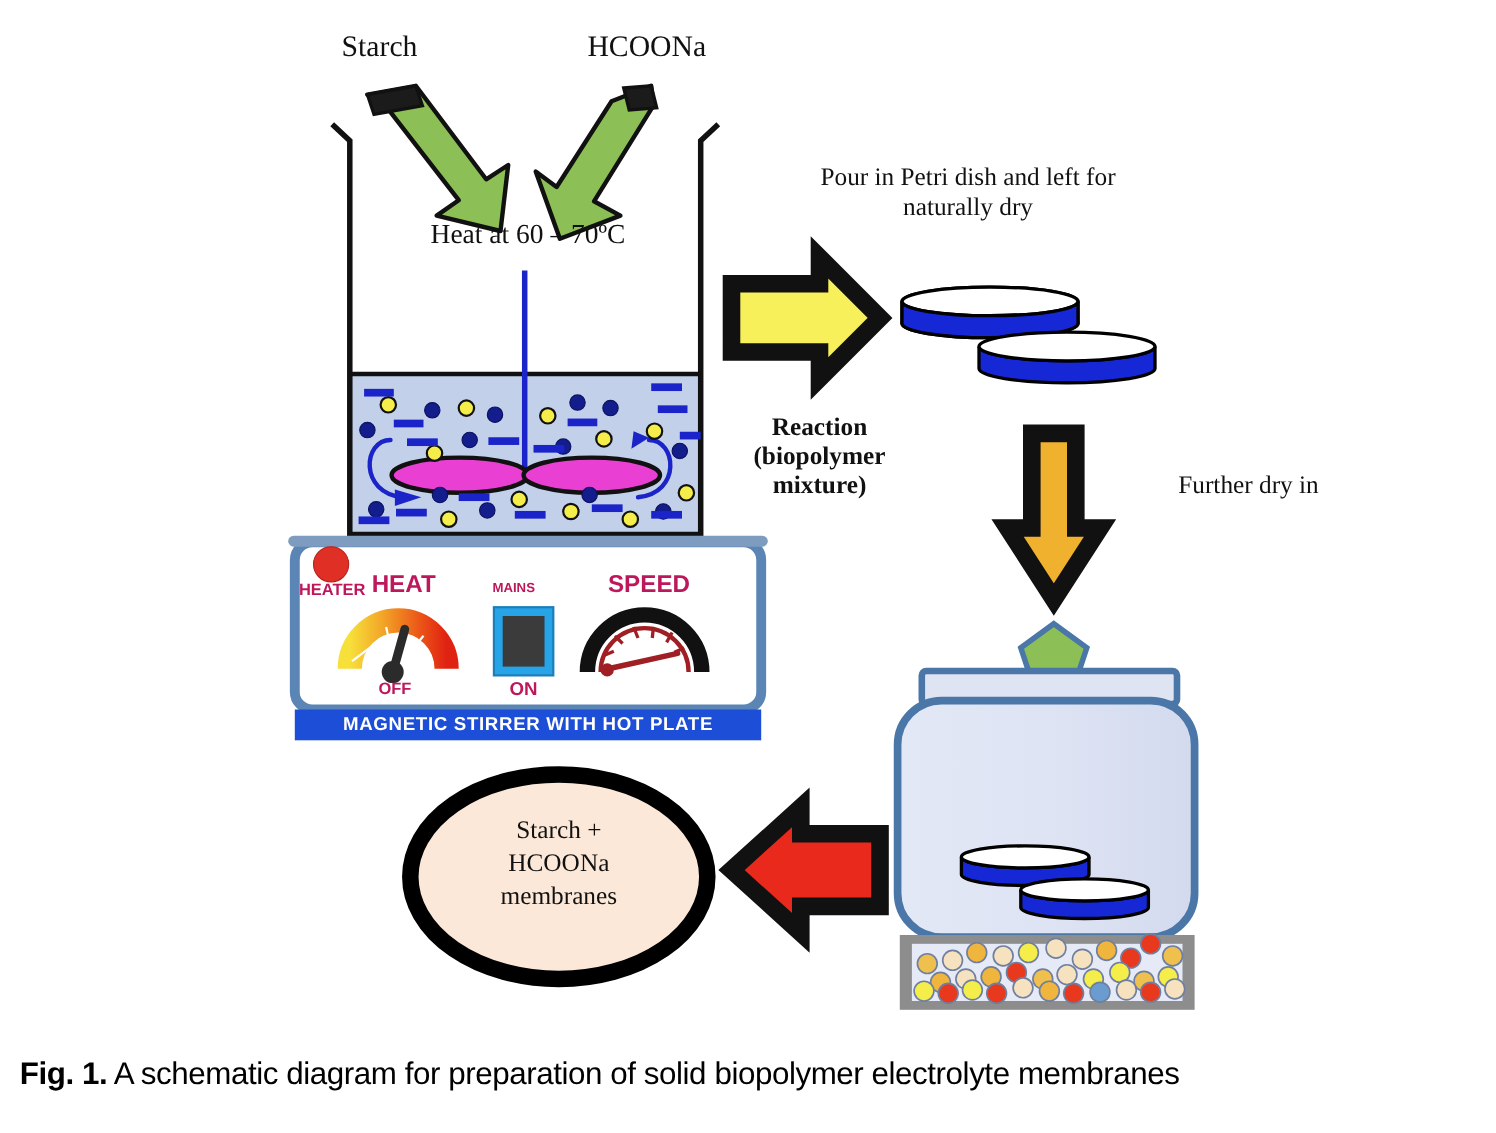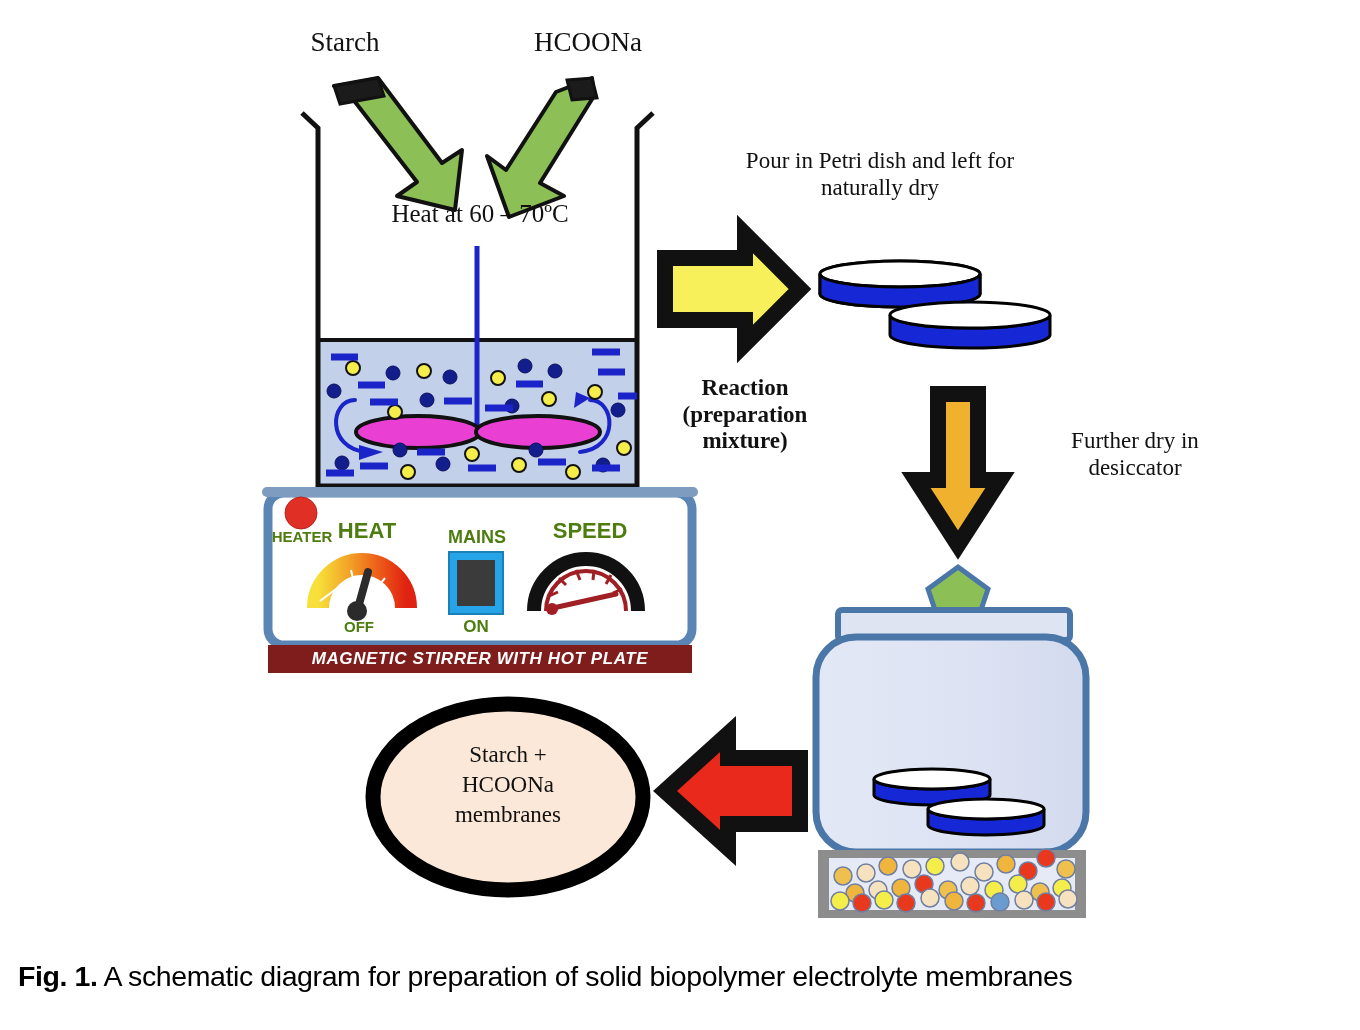--- a/index.html
+++ b/index.html
@@ -6,24 +6,24 @@
   body{width:1360px;height:1030px;position:relative;overflow:hidden;
        font-family:"Liberation Serif",serif;color:#000;}
   #fig{position:absolute;left:0;top:0;width:1360px;height:740px;}
   .lbl{position:absolute;text-align:center;line-height:1.16;color:#111;
        font-family:"Liberation Serif",serif;}
   .caption{position:absolute;left:18px;top:960px;width:1330px;
            font-family:"Liberation Sans",sans-serif;font-size:28.5px;
            letter-spacing:-0.4px;color:#000;white-space:nowrap;}
   .caption b{font-weight:bold;margin-top:28px;}
   .panel-txt{position:absolute;font-family:"Liberation Sans",sans-serif;
-             font-weight:bold;color:#4d7c0f;text-align:center;}
-  .plate-band{position:absolute;background:#7f1d1d;color:#fff;
+             font-weight:bold;color:#be185d;text-align:center;}
+  .plate-band{position:absolute;background:#1d4ed8;color:#fff;
               font-family:"Liberation Sans",sans-serif;font-weight:bold;
-              text-align:center;letter-spacing:0.6px;font-style:italic;}
+              text-align:center;letter-spacing:0.6px;}
 </style>
 </head>
 <body>
 
 <div id="fig">
 
   <svg width="1360" height="1030" viewBox="0 0 1360 1030" style="position:absolute;left:0;top:0;">
     <defs>
       <linearGradient id="heatArc" x1="0" y1="0" x2="1" y2="0">
         <stop offset="0%" stop-color="#f7e03a"></stop>
@@ -244,42 +244,41 @@
   <div class="lbl" style="left:355px;top:199px;width:250px;font-size:25px;text-align:center;">Heat at 60 – 70ºC</div>
 
 
   <div class="lbl" style="left:700px;top:148px;width:360px;font-size:23px;">
     <div>Pour in Petri dish and left for</div>
     <div>naturally dry</div>
   </div>
 
   <div class="lbl" style="left:645px;top:375px;width:200px;font-size:23px;font-weight:bold;">
     <div>Reaction</div>
-    <div>(preparation</div>
+    <div>(biopolymer</div>
     <div>mixture)</div>
   </div>
 
   <div class="lbl" style="left:1010px;top:428px;width:250px;font-size:23px;">
     <div>Further dry in</div>
-    <div>desiccator</div>
   </div>
 
   <div class="lbl" style="left:408px;top:740px;width:200px;font-size:23px;line-height:1.3;">
     <div>Starch +</div>
     <div>HCOONa</div>
     <div>membranes</div>
   </div>
 
   <div class="panel-txt" style="left:266px;top:528px;width:72px;font-size:15px;">HEATER</div>
 
   <div class="panel-txt" style="left:327px;top:518px;width:80px;font-size:22px;">HEAT</div>
 
   <div class="panel-txt" style="left:332px;top:618px;width:54px;font-size:15px;">OFF</div>
 
-  <div class="panel-txt" style="left:440px;top:527px;width:74px;font-size:18px;">MAINS</div>
+  <div class="panel-txt" style="left:430px;top:527px;width:74px;font-size:12px;">MAINS</div>
 
   <div class="panel-txt" style="left:449px;top:617px;width:54px;font-size:17px;">ON</div>
 
   <div class="panel-txt" style="left:545px;top:518px;width:90px;font-size:22px;">SPEED</div>
 
   <div class="plate-band" style="left:268px;top:645px;width:424px;height:28px;line-height:28px;font-size:17px;">MAGNETIC STIRRER WITH HOT PLATE</div>
 
   <div class="caption">
     <b>Fig. 1.</b><span> A schematic diagram for preparation of solid biopolymer electrolyte membranes</span>
   </div>

